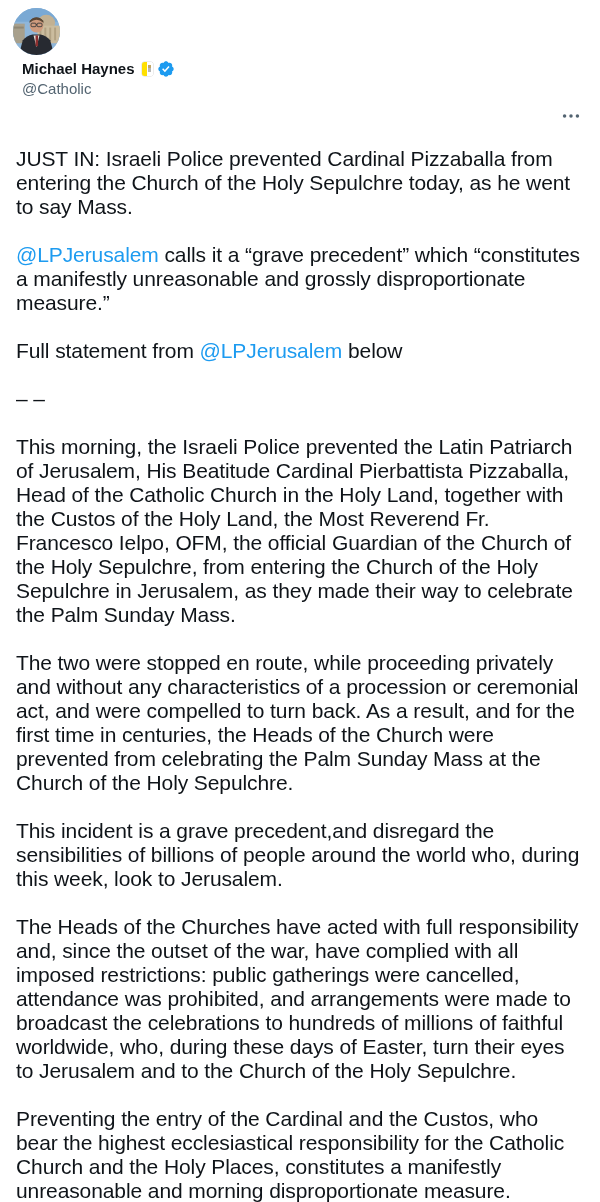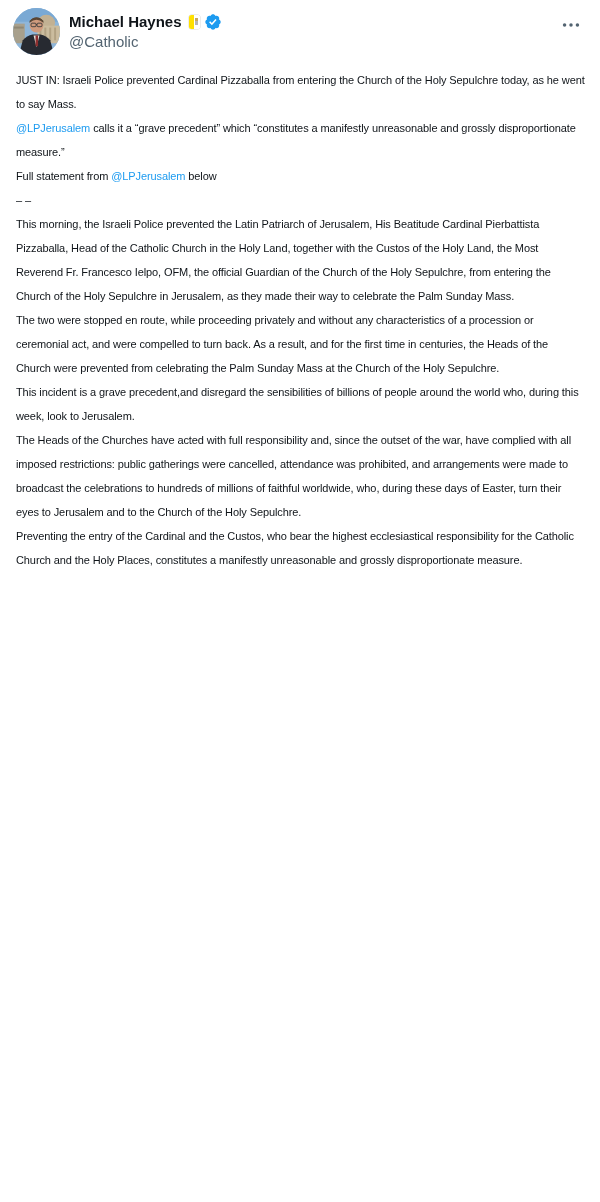--- a/index.html
+++ b/index.html
@@ -15,20 +15,21 @@
     color: #0f1419;
   }
   .tweet-card {
     width: 600px;
     box-sizing: border-box;
   }
   .tweet-header {
     display: flex;
     align-items: flex-start;
     padding: 8px 15px 0 13px;
+    flex-direction: column;
   }
   .avatar {
     width: 47px;
     height: 47px;
     border-radius: 50%;
     overflow: hidden;
     flex: none;
     cursor: pointer;
     background: #8fb6d9;
   }
@@ -86,27 +87,27 @@
   .more-btn {
     margin-left: auto;
     margin-top: 3px;
     padding: 3px;
     border-radius: 50%;
     cursor: pointer;
     flex: none;
   }
   .tweet-text {
     padding: 13px 15px 0 16px;
-    font-size: 11px;
+    font-size: 21px;
     line-height: 24px;
     color: #0f1419;
     letter-spacing: -0.1px;
   }
   .tweet-text p { margin: 0; }
-  .tweet-text p + p { }
+  .tweet-text p + p { margin-top: 24px; }
   .tweet-text a.mention {
     color: #1d9bf0;
     text-decoration: none;
     cursor: pointer;
   }
 </style>
 </head>
 <body>
 
 <article class="tweet-card">
@@ -159,15 +160,15 @@
 
   <div class="tweet-text" id="tweet-body">
       <p>JUST IN: Israeli Police prevented Cardinal Pizzaballa from entering the Church of the Holy Sepulchre today, as he went to say Mass.</p>
       <p><a class="mention" href="#">@LPJerusalem</a> calls it a “grave precedent” which “constitutes a manifestly unreasonable and grossly disproportionate measure.”</p>
       <p>Full statement from <a class="mention" href="#">@LPJerusalem</a> below</p>
       <p>– –</p>
       <p>This morning, the Israeli Police prevented the Latin Patriarch of Jerusalem, His Beatitude Cardinal Pierbattista Pizzaballa, Head of the Catholic Church in the Holy Land, together with the Custos of the Holy Land, the Most Reverend Fr. Francesco Ielpo, OFM, the official Guardian of the Church of the Holy Sepulchre, from entering the Church of the Holy Sepulchre in Jerusalem, as they made their way to celebrate the Palm Sunday Mass.</p>
       <p>The two were stopped en route, while proceeding privately and without any characteristics of a procession or ceremonial act, and were compelled to turn back. As a result, and for the first time in centuries, the Heads of the Church were prevented from celebrating the Palm Sunday Mass at the Church of the Holy Sepulchre.</p>
       <p>This incident is a grave precedent,and disregard the sensibilities of billions of people around the world who, during this week, look to Jerusalem.</p>
       <p>The Heads of the Churches have acted with full responsibility and, since the outset of the war, have complied with all imposed restrictions: public gatherings were cancelled, attendance was prohibited, and arrangements were made to broadcast the celebrations to hundreds of millions of faithful worldwide, who, during these days of Easter, turn their eyes to Jerusalem and to the Church of the Holy Sepulchre.</p>
-      <p>Preventing the entry of the Cardinal and the Custos, who bear the highest ecclesiastical responsibility for the Catholic Church and the Holy Places, constitutes a manifestly unreasonable and grossly disproportionate measure.</p>
+      <p>Preventing the entry of the Cardinal and the Custos, who bear the highest ecclesiastical responsibility for the Catholic Church and the Holy Places, constitutes a manifestly unreasonable and morning disproportionate measure.</p>
     </div>
 </article>
 
 </body></html>

